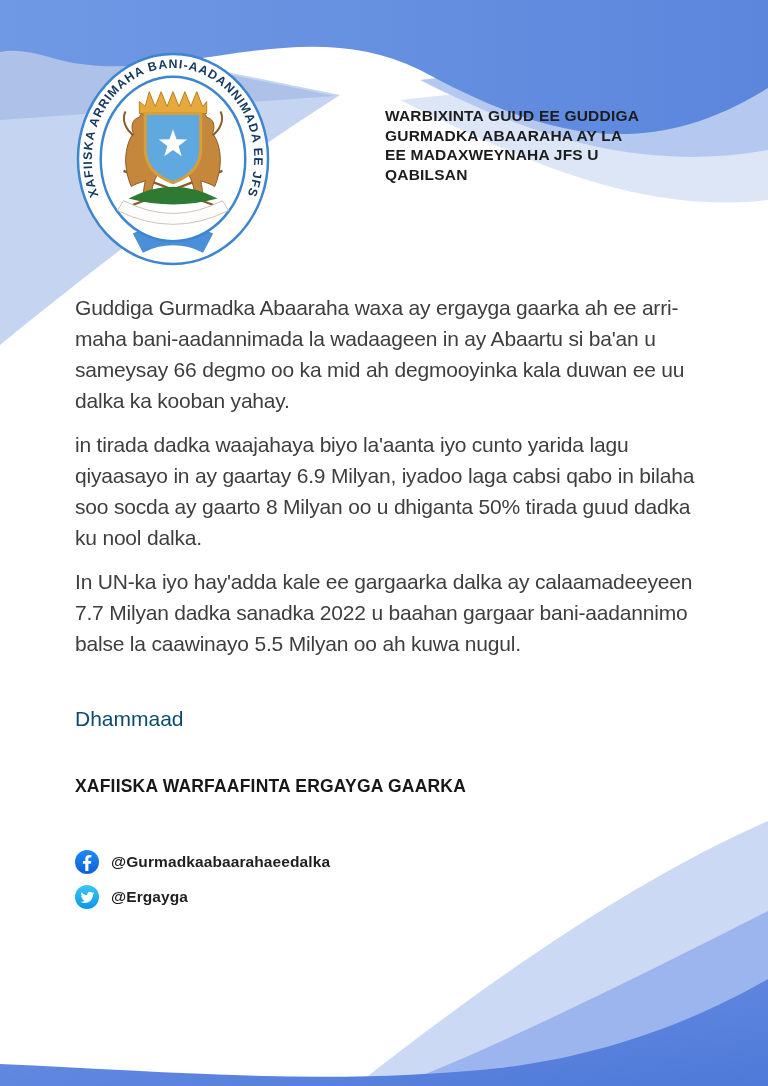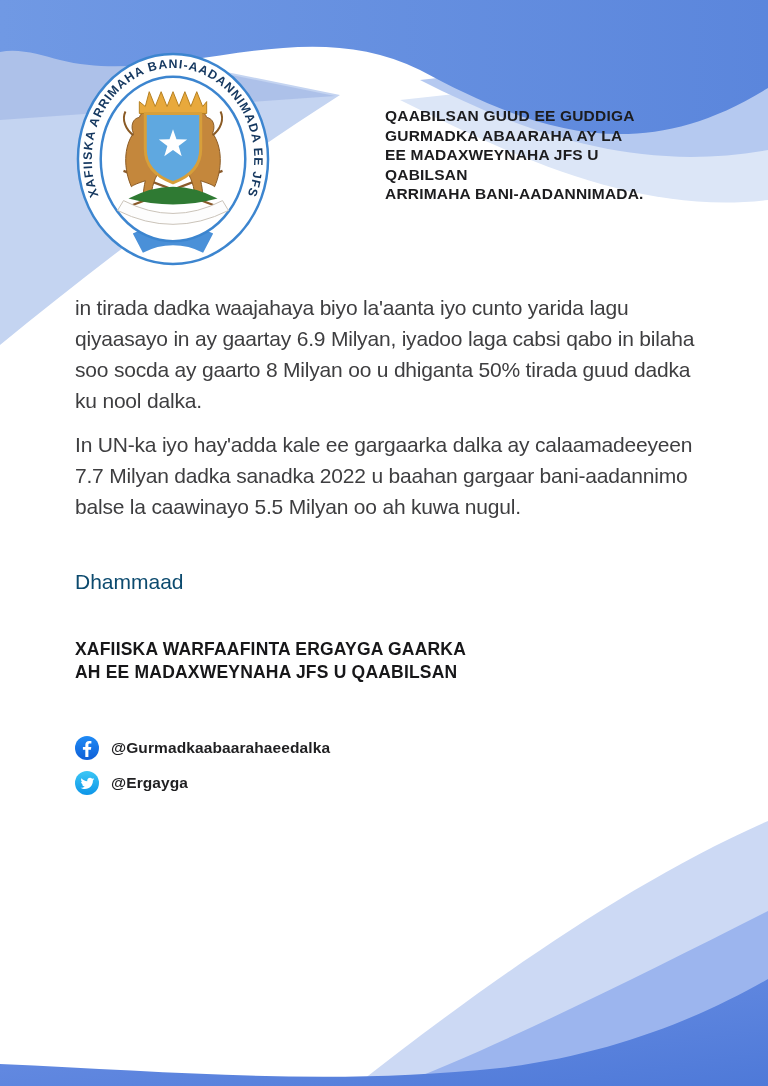--- a/index.html
+++ b/index.html
@@ -112,35 +112,34 @@
 
       <path d="M72,64 H128 V100 Q128,124 100,134 Q72,124 72,100 Z" fill="#5fa8e0" stroke="#d79f3a" stroke-width="3"></path>
       <polygon points="100,80 103.5,90.1 114.3,90.4 105.7,96.9 108.8,107.1 100,101 91.2,107.1 94.3,96.9 85.7,90.4 96.5,90.1" fill="#ffffff"></polygon>
 
       <path d="M55,150 Q100,126 145,150 Q100,162 55,150 Z" fill="#2f7a33"></path>
       <path d="M50,152 Q100,178 150,152 L156,162 Q100,190 44,162 Z" fill="#fdfdfd" stroke="#c9c2b8" stroke-width="1"></path>
     </svg>
   </div>
 
   <div class="header-title">
-    <span>QAABILSAN GUUD EE GUDDIGA</span>
+    <span>WARBIXINTA GUUD EE GUDDIGA</span>
     <span>GURMADKA ABAARAHA AY LA</span>
     <span>EE MADAXWEYNAHA JFS U QABILSAN</span>
-    <span>ARRIMAHA BANI-AADANNIMADA.</span>
   </div>
 
   <div class="main-col">
+    <p class="body-par">Guddiga Gurmadka Abaaraha waxa ay ergayga gaarka ah ee arri-maha bani-aadannimada la wadaageen in ay Abaartu si ba'an u sameysay 66 degmo oo ka mid ah degmooyinka kala duwan ee uu dalka ka kooban yahay.</p>
     <p class="body-par">in tirada dadka waajahaya biyo la'aanta iyo cunto yarida lagu qiyaasayo in ay gaartay 6.9 Milyan, iyadoo laga cabsi qabo in bilaha soo socda ay gaarto 8 Milyan oo u dhiganta 50% tirada guud dadka ku nool dalka.</p>
     <p class="body-par">In UN-ka iyo hay'adda kale ee gargaarka dalka ay calaamadeeyeen 7.7 Milyan dadka sanadka 2022 u baahan gargaar bani-aadannimo balse la caawinayo 5.5 Milyan oo ah kuwa nugul.</p>
 
     <p class="closing">Dhammaad</p>
 
     <div class="signoff">
       <span>XAFIISKA WARFAAFINTA ERGAYGA GAARKA</span>
-      <span>AH EE MADAXWEYNAHA JFS U QAABILSAN</span>
     </div>
 
     <div class="contacts">
 
 
       <div class="contact-row">
         <span class="contact-icon">
           <svg width="24" height="24" viewBox="0 0 24 24">
             <defs>
               <linearGradient id="gFb" x1="0" y1="0" x2="0" y2="1">

